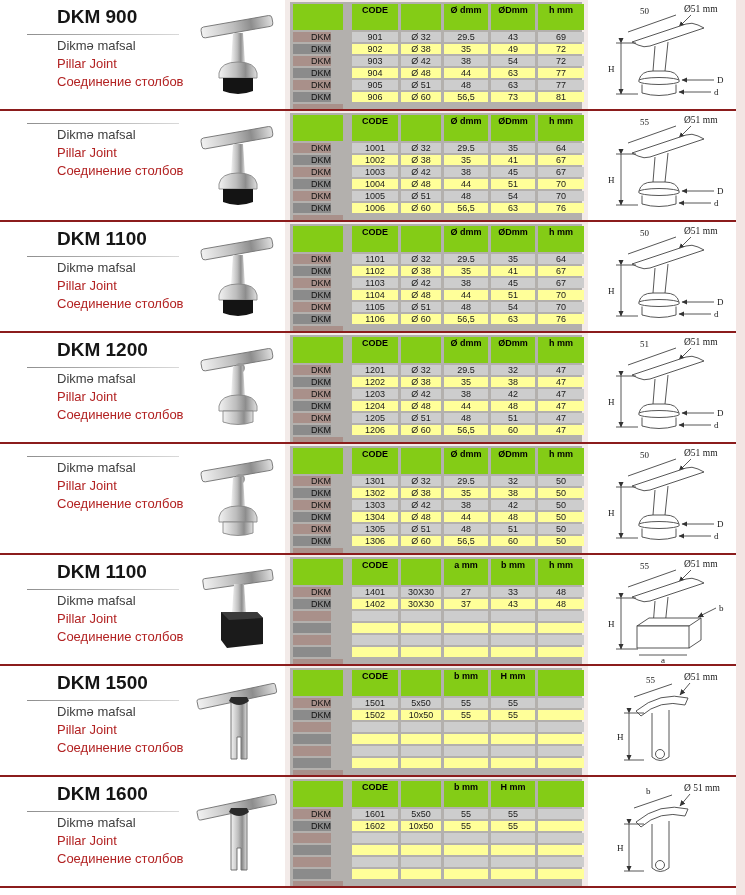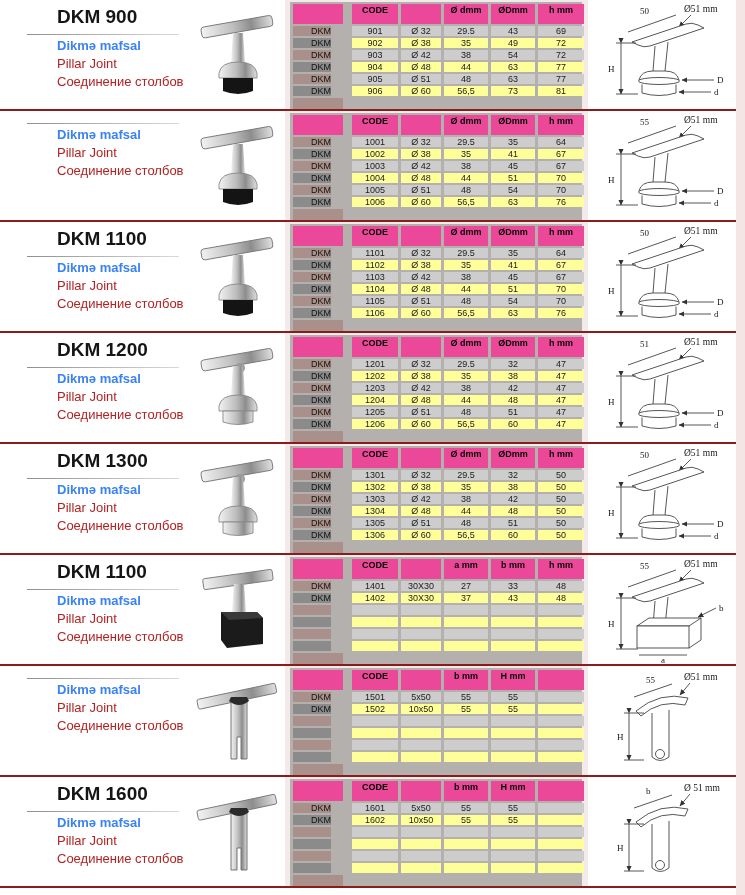--- a/index.html
+++ b/index.html
@@ -4,27 +4,27 @@
 <style>
   *{margin:0;padding:0;box-sizing:border-box}
   html,body{background:#fff}
   body{width:745px;height:895px;position:relative;overflow:hidden;
        font-family:"Liberation Sans","DejaVu Sans",sans-serif}
   #right-edge{position:absolute;right:0;top:0;width:9px;height:100%;background:#f3e6e4;z-index:5}
   .section{display:flex;height:111px;border-bottom:2px solid #8b1c1c;background:#fff}
   .left{width:193px;padding:6px 0 8px 57px;flex:none}
   .title{font-size:19px;font-weight:bold;color:#151515;white-space:nowrap}
   .rule{width:152px;height:1px;background:linear-gradient(to right,#8f8f8f,#d9d9d9);margin:6px 0 2px -30px}
-  .sub-az{font-size:13px;font-weight:bold;color:#3b82f6;line-height:18px;white-space:nowrap}
+  .sub-az{font-size:13px;font-weight:normal;color:#404040;line-height:18px;white-space:nowrap}
   .sub-en,.sub-ru{font-size:13px;color:#b22222;line-height:18px;white-space:nowrap}
   .photo{width:92px;flex:none;display:flex;align-items:center;justify-content:center}
   .tablewrap{width:303px;flex:none;background:#f3ebe9;padding:2px 6px 0 5px;overflow:hidden}
   .grid{display:grid;grid-template-columns:56px 46px 40px 44px 44px 46px;
         column-gap:3px;row-gap:2px;background:#b3b0ad;padding:2px 3px 0 3px}
-  .th{height:20px;background:#ec4899;font-size:9px;font-weight:bold;text-align:center;
+  .th{height:26px;background:#84cc16;font-size:9px;font-weight:bold;text-align:center;
       line-height:12px;color:#000;white-space:nowrap}
   .th.c0{width:50px}
   .cell{height:10px;font-size:9px;text-align:center;line-height:10px;color:#1a1a1a;white-space:nowrap}
   .cell.g{background:#cdcdcd}
   .cell.y{background:#ffff99}
   .brand{height:10px;width:38px;font-size:9px;text-align:right;line-height:10px;color:#101010}
   .brand.o{background:#a9908a}
   .brand.e{background:#8b8b8b}
   .spacer1{grid-column:1;width:50px;height:12px;background:#a9908a}
   .spacer2{grid-column:1;width:46px;height:7px;background:#ddd5d2;margin-left:2px}
@@ -441,21 +441,20 @@
             <line x1="122" y1="79" x2="90" y2="79" stroke="#444" marker-end="url(#arw3)"></line>
             <text x="125" y="82" class="">D</text>
             <line x1="119" y1="91" x2="87" y2="91" stroke="#444" marker-end="url(#arw3)"></line>
             <text x="122" y="94" class="">d</text>
           </svg>
         </div>
   </section>
 
   <section class="section">
     <div class="left">
-      <div class="title">DKM 1300</div>
       <div class="rule"></div>
       <div class="sub-az">Dikmə mafsal</div>
       <div class="sub-en">Pillar Joint</div>
       <div class="sub-ru">Соединение столбов</div>
     </div>
     <div class="photo">
           <svg width="92" height="100" viewBox="0 0 92 100">
             <defs>
               <linearGradient id="mg4" x1="0" y1="0" x2="1" y2="0">
                 <stop offset="0" stop-color="#f2f2f2"></stop>
@@ -646,20 +645,21 @@
             <line x1="124" y1="52" x2="106" y2="61" stroke="#444" marker-end="url(#arw5)"></line>
             <text x="127" y="55" class="">b</text>
             <line x1="47" y1="99" x2="95" y2="99" stroke="#444"></line>
             <text x="69" y="107" class="">a</text>
           </svg>
         </div>
   </section>
 
   <section class="section">
     <div class="left">
+      <div class="title">DKM 1500</div>
       <div class="rule"></div>
       <div class="sub-az">Dikmə mafsal</div>
       <div class="sub-en">Pillar Joint</div>
       <div class="sub-ru">Соединение столбов</div>
     </div>
     <div class="photo">
           <svg width="92" height="100" viewBox="0 0 92 100">
             <defs>
               <linearGradient id="mg6" x1="0" y1="0" x2="1" y2="0">
                 <stop offset="0" stop-color="#f2f2f2"></stop>

